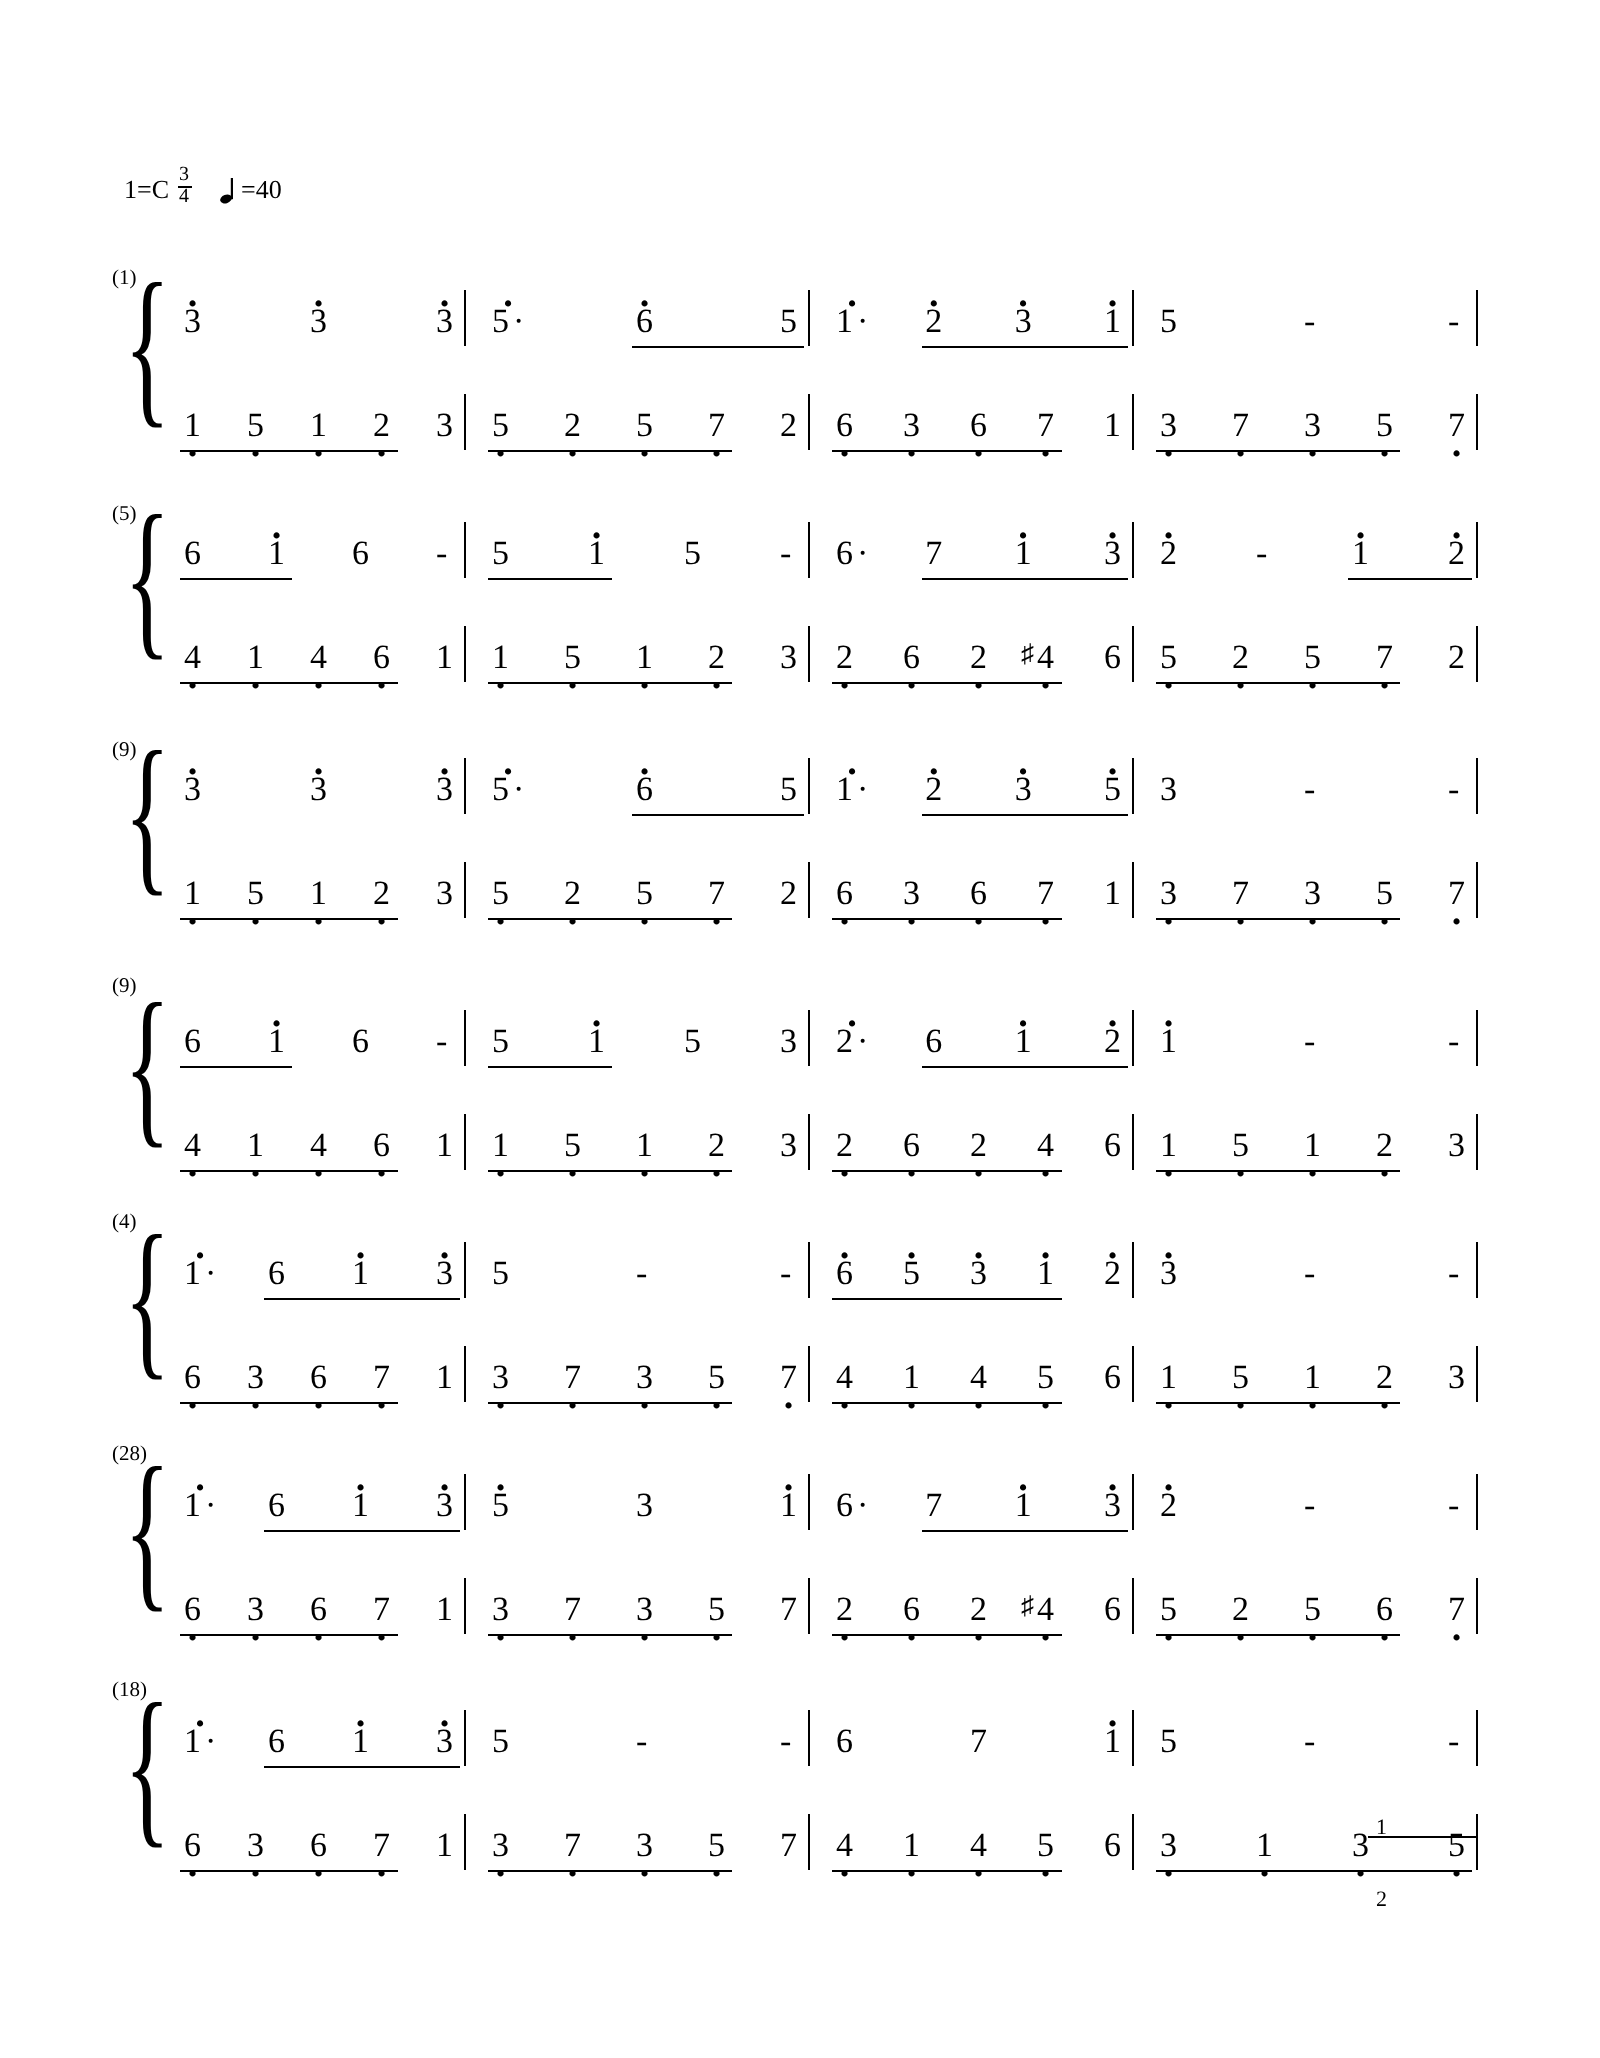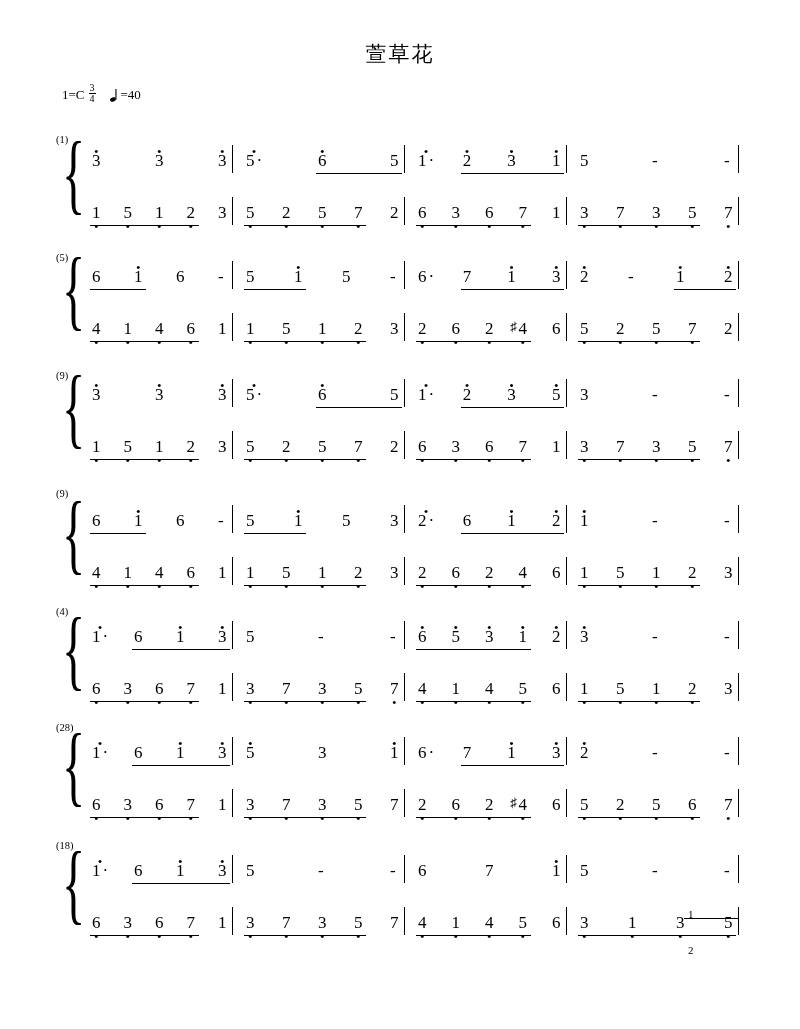--- a/index.html
+++ b/index.html
@@ -142,21 +142,20 @@
   .ending-line {
     position: absolute;
     background: #000;
   }
 </style>
 </head>
 <body>
 
 <div id="sheet">
 
-  <div class="title">萱草花</div>
 
   <div class="meta">
     <span>1=C</span>
     <span class="frac">
       <span class="num">3</span>
       <span class="den">4</span>
     </span>
     <span class="tempo">
       <span class="qnote">
         <svg width="9" height="13" viewBox="0 0 9 13">

